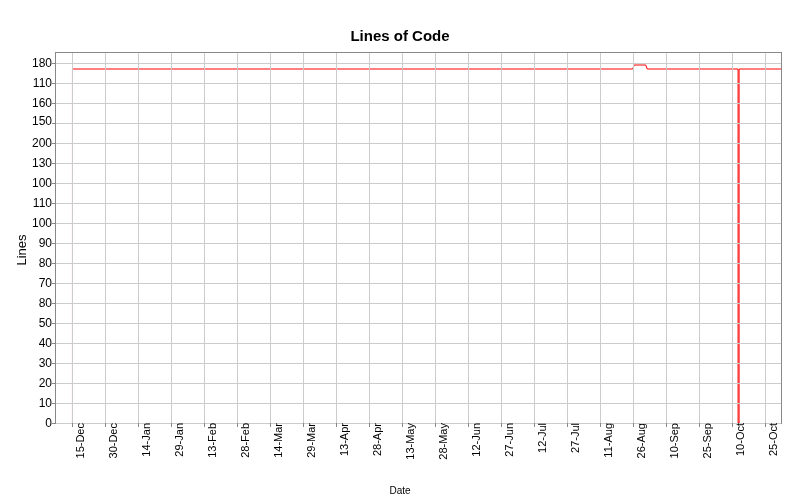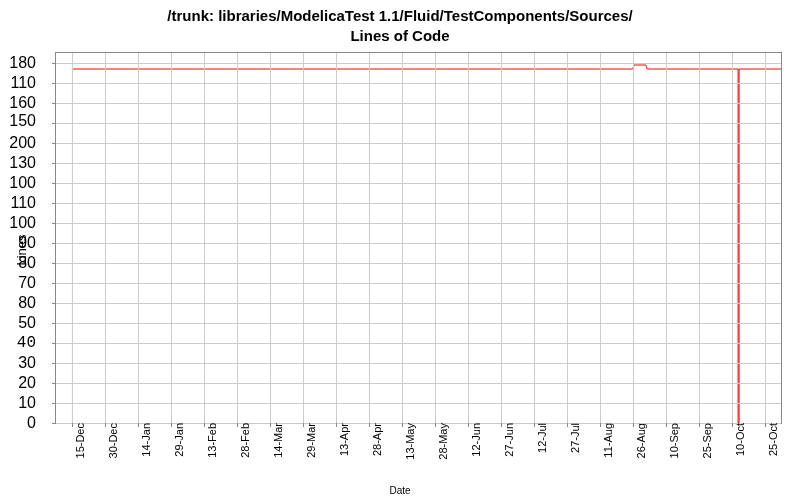--- a/index.html
+++ b/index.html
@@ -47,23 +47,23 @@
     left: 50%;
     bottom: 4px;
     transform: translateX(-50%);
     font-size: 10px;
     color: #000;
   }
   .ytick {
     position: absolute;
     right: 100%;
     transform: translateY(-50%);
-    font-size: 16px;
-    color: #000;
-    padding-right: 20px;
+    font-size: 12px;
+    color: #000;
+    padding-right: 4px;
     white-space: nowrap;
   }
   .ytick-line {
     position: absolute;
     left: 0;
     width: 4px;
     height: 1px;
     background: #888;
   }
   .xtick {
@@ -104,21 +104,21 @@
     width: 100%;
     height: 100%;
     overflow: visible;
   }
 </style>
 </head>
 <body>
 
 <div class="chart-container">
   <div class="title">
-    <span>/trunk: libraries/ModelicaTest 1.1/Fluid/TestComponents/Sources/</span><br>
+    <br>
     <span>Lines of Code</span>
   </div>
 
   <div class="ylabel">Lines</div>
 
   <div class="plot-area" id="plot">
     <svg class="data-line" id="line-svg" preserveAspectRatio="none" viewBox="0 0 725 370">
         <path d="M 16.477272727272727 370 L 16.477272727272727 16 L 576.7045454545454 16 L 578.1545454545454 12 L 589.7545454545455 12 L 591.2045454545454 16 L 682.0931818181817 16 L 682.0931818181817 370 L 683.0931818181817 370 L 683.0931818181817 16 L 725 16" stroke="#ff0000" stroke-width="1" fill="none"></path>
       </svg>
   <div class="grid-h" style="top: 370px;"></div>
@@ -127,21 +127,21 @@
       <div class="grid-h" style="top: 350px;"></div>
       <div class="ytick" style="top: 350px;">10</div>
       <div class="ytick-line" style="top: 350px; left: -4px;"></div>
       <div class="grid-h" style="top: 330px;"></div>
       <div class="ytick" style="top: 330px;">20</div>
       <div class="ytick-line" style="top: 330px; left: -4px;"></div>
       <div class="grid-h" style="top: 310px;"></div>
       <div class="ytick" style="top: 310px;">30</div>
       <div class="ytick-line" style="top: 310px; left: -4px;"></div>
       <div class="grid-h" style="top: 290px;"></div>
-      <div class="ytick" style="top: 290px; font-family: Liberation Mono, monospace;">40</div>
+      <div class="ytick" style="top: 290px;">40</div>
       <div class="ytick-line" style="top: 290px; left: -4px;"></div>
       <div class="grid-h" style="top: 270px;"></div>
       <div class="ytick" style="top: 270px;">50</div>
       <div class="ytick-line" style="top: 270px; left: -4px;"></div>
       <div class="grid-h" style="top: 250px;"></div>
       <div class="ytick" style="top: 250px;">80</div>
       <div class="ytick-line" style="top: 250px; left: -4px;"></div>
       <div class="grid-h" style="top: 230px;"></div>
       <div class="ytick" style="top: 230px;">70</div>
       <div class="ytick-line" style="top: 230px; left: -4px;"></div>

